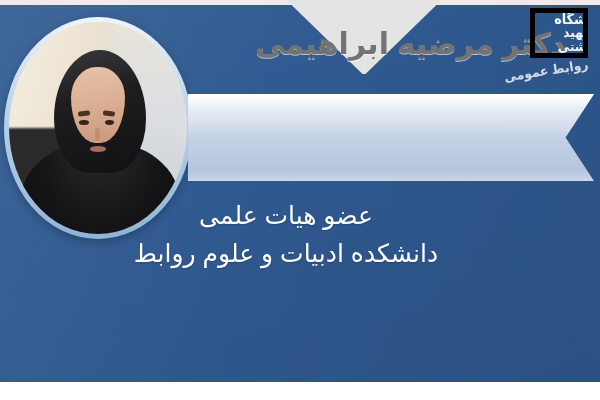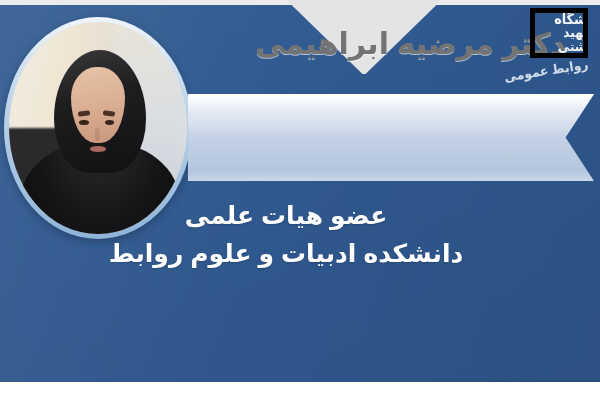--- a/index.html
+++ b/index.html
@@ -203,21 +203,21 @@
     position: absolute;
     left: 0;
     top: 196px;
     width: 600px;
     text-align: center;
     direction: rtl;
     color: #ffffff;
   }
   .subtitle .line {
     font-size: 25px;
-    font-weight: bold;
+    font-weight: normal;
     line-height: 38px;
     letter-spacing: 0px;
     white-space: nowrap;
     text-shadow: 0 1px 2px rgba(0,0,0,0.18);
   }
   .subtitle .line-1 { margin-right: 28px; }
   .subtitle .line-2 { margin-right: 28px; }
 
   
   .logo {

